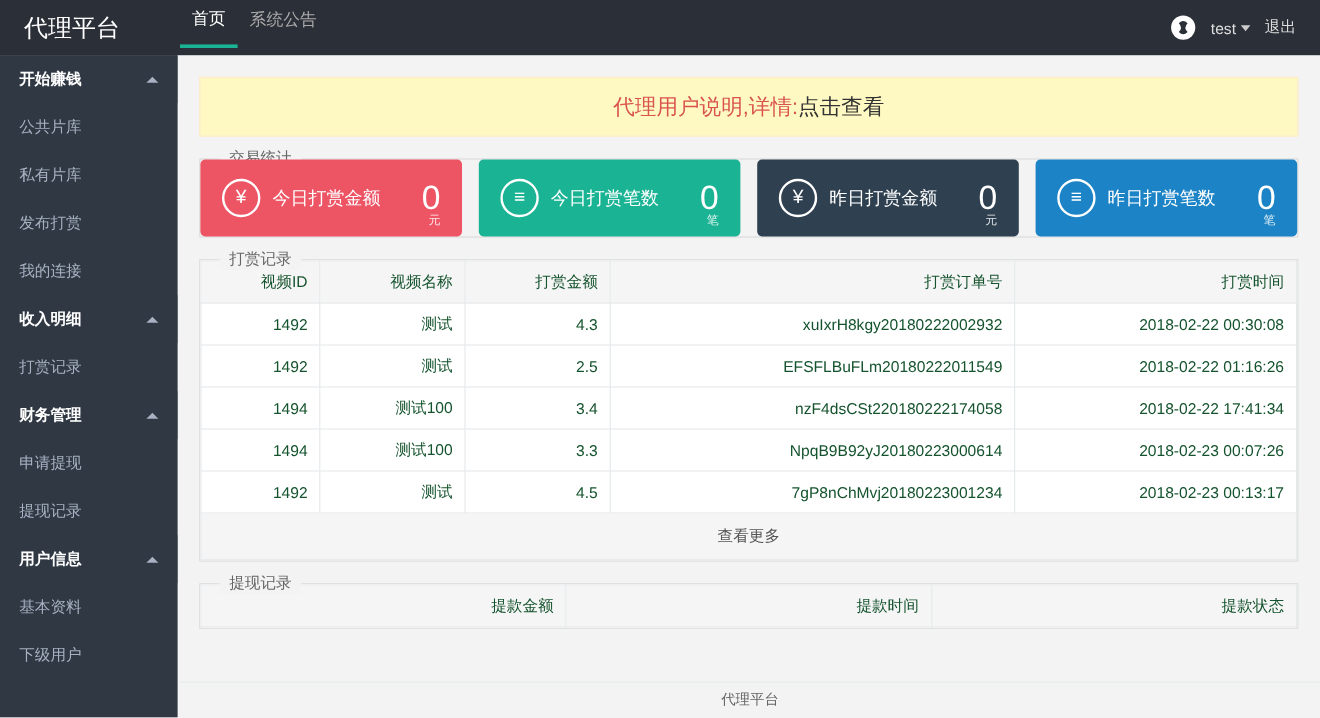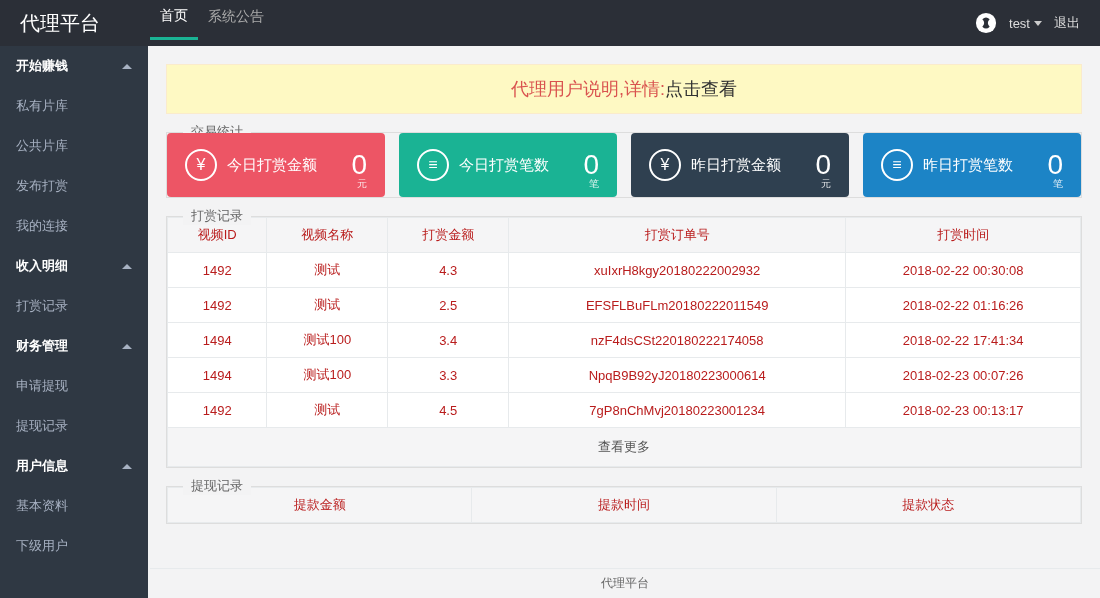--- a/index.html
+++ b/index.html
@@ -36,21 +36,21 @@
 .stat-card.red { background: #ed5565; }
 .stat-card.green { background: #1ab394; }
 .stat-card.dark { background: #2f4050; }
 .stat-card.blue { background: #1c84c6; }
 .stat-icon { width: 32px; height: 32px; border: 2px solid #fff; border-radius: 50%; display: flex; align-items: center; justify-content: center; font-size: 16px; margin-right: 10px; flex-shrink: 0; }
 .stat-label { font-size: 15px; flex: 1; }
 .stat-value { font-size: 28px; font-weight: 400; }
 .stat-unit { position: absolute; bottom: 6px; right: 18px; font-size: 10px; opacity: 0.85; }
 
 table { width: 100%; border-collapse: collapse; background: #fff; }
-th, td { border: 1px solid #e7eaec; padding: 8px 10px; text-align: center; font-size: 13px; color: #b91c1c; }
+th, td { border: 1px solid #e7eaec; padding: 8px 10px; text-align: right; font-size: 13px; color: #14532d; }
 th { background: #f5f5f6; font-weight: normal; }
 .see-more { text-align: center; padding: 10px; background: #f5f5f6; border: 1px solid #e7eaec; border-top: none; cursor: pointer; color: #555; }
 
 .footer { position: absolute; bottom: 0; left: 150px; right: 0; text-align: center; padding: 6px; font-size: 12px; color: #666; background: #f3f3f4; border-top: 1px solid #e7eaec; }
 </style>
 </head>
 <body>
 
 <div class="topbar">
   <div class="brand">代理平台</div>
@@ -72,22 +72,22 @@
     <span>退出</span>
   </div>
 </div>
 
 <div class="container">
   <div class="sidebar" id="sidebar">
       <div class="side-group">
         <span>开始赚钱</span>
         <span class="triangle-up"></span>
       </div>
+      <div class="side-item">公共片库</div>
       <div class="side-item">私有片库</div>
-      <div class="side-item">公共片库</div>
       <div class="side-item">发布打赏</div>
       <div class="side-item">我的连接</div>
       <div class="side-group">
         <span>收入明细</span>
         <span class="triangle-up"></span>
       </div>
       <div class="side-item">打赏记录</div>
       <div class="side-group">
         <span>财务管理</span>
         <span class="triangle-up"></span>

